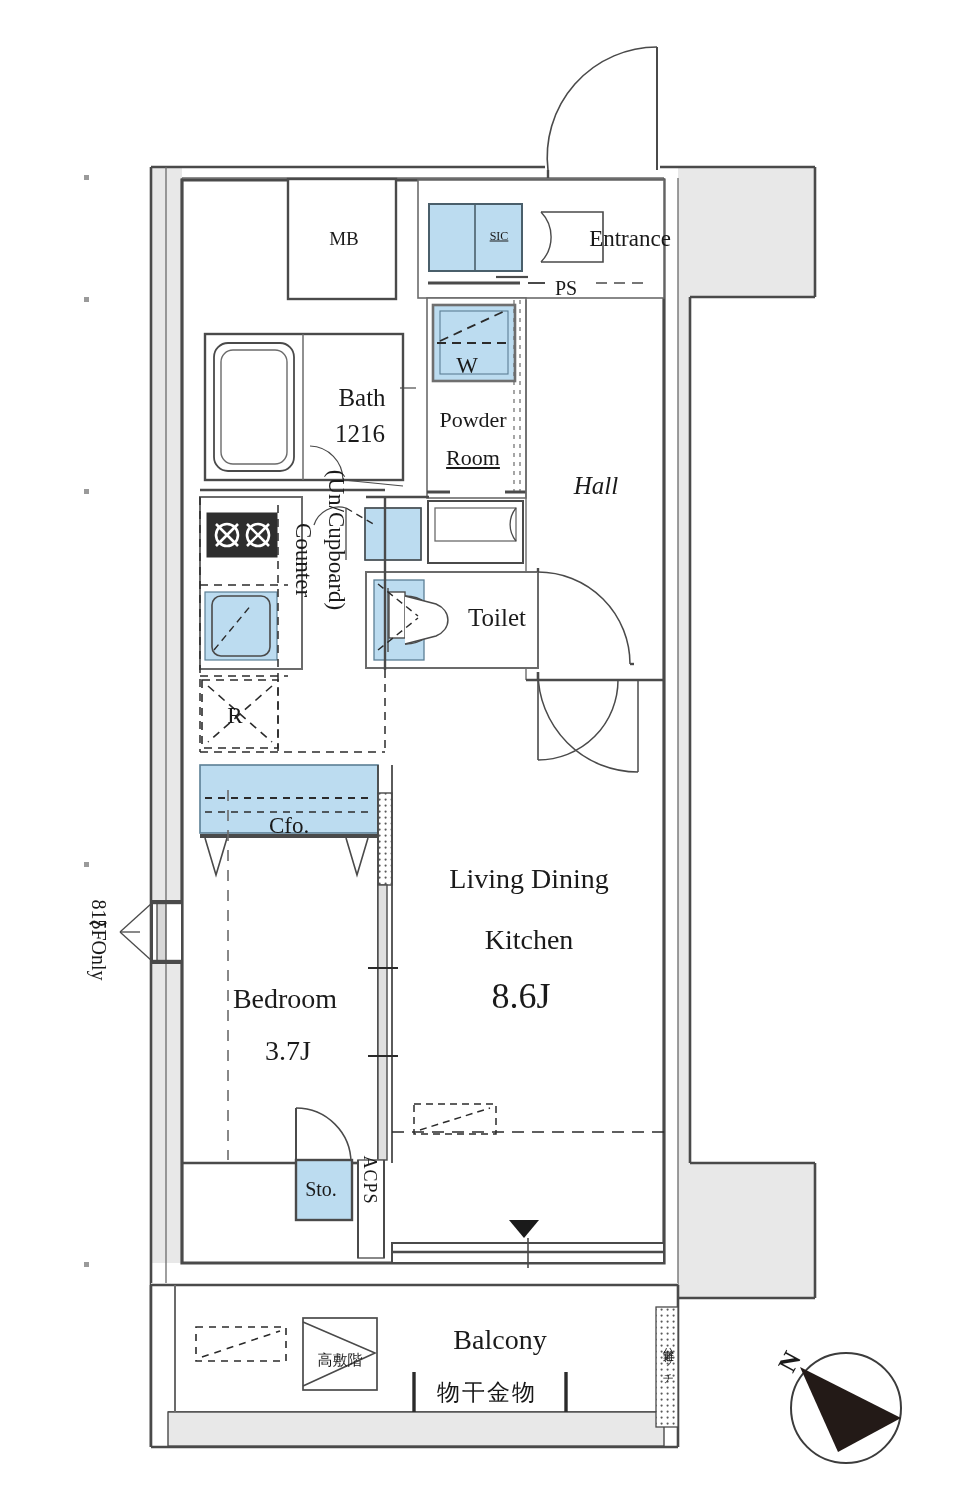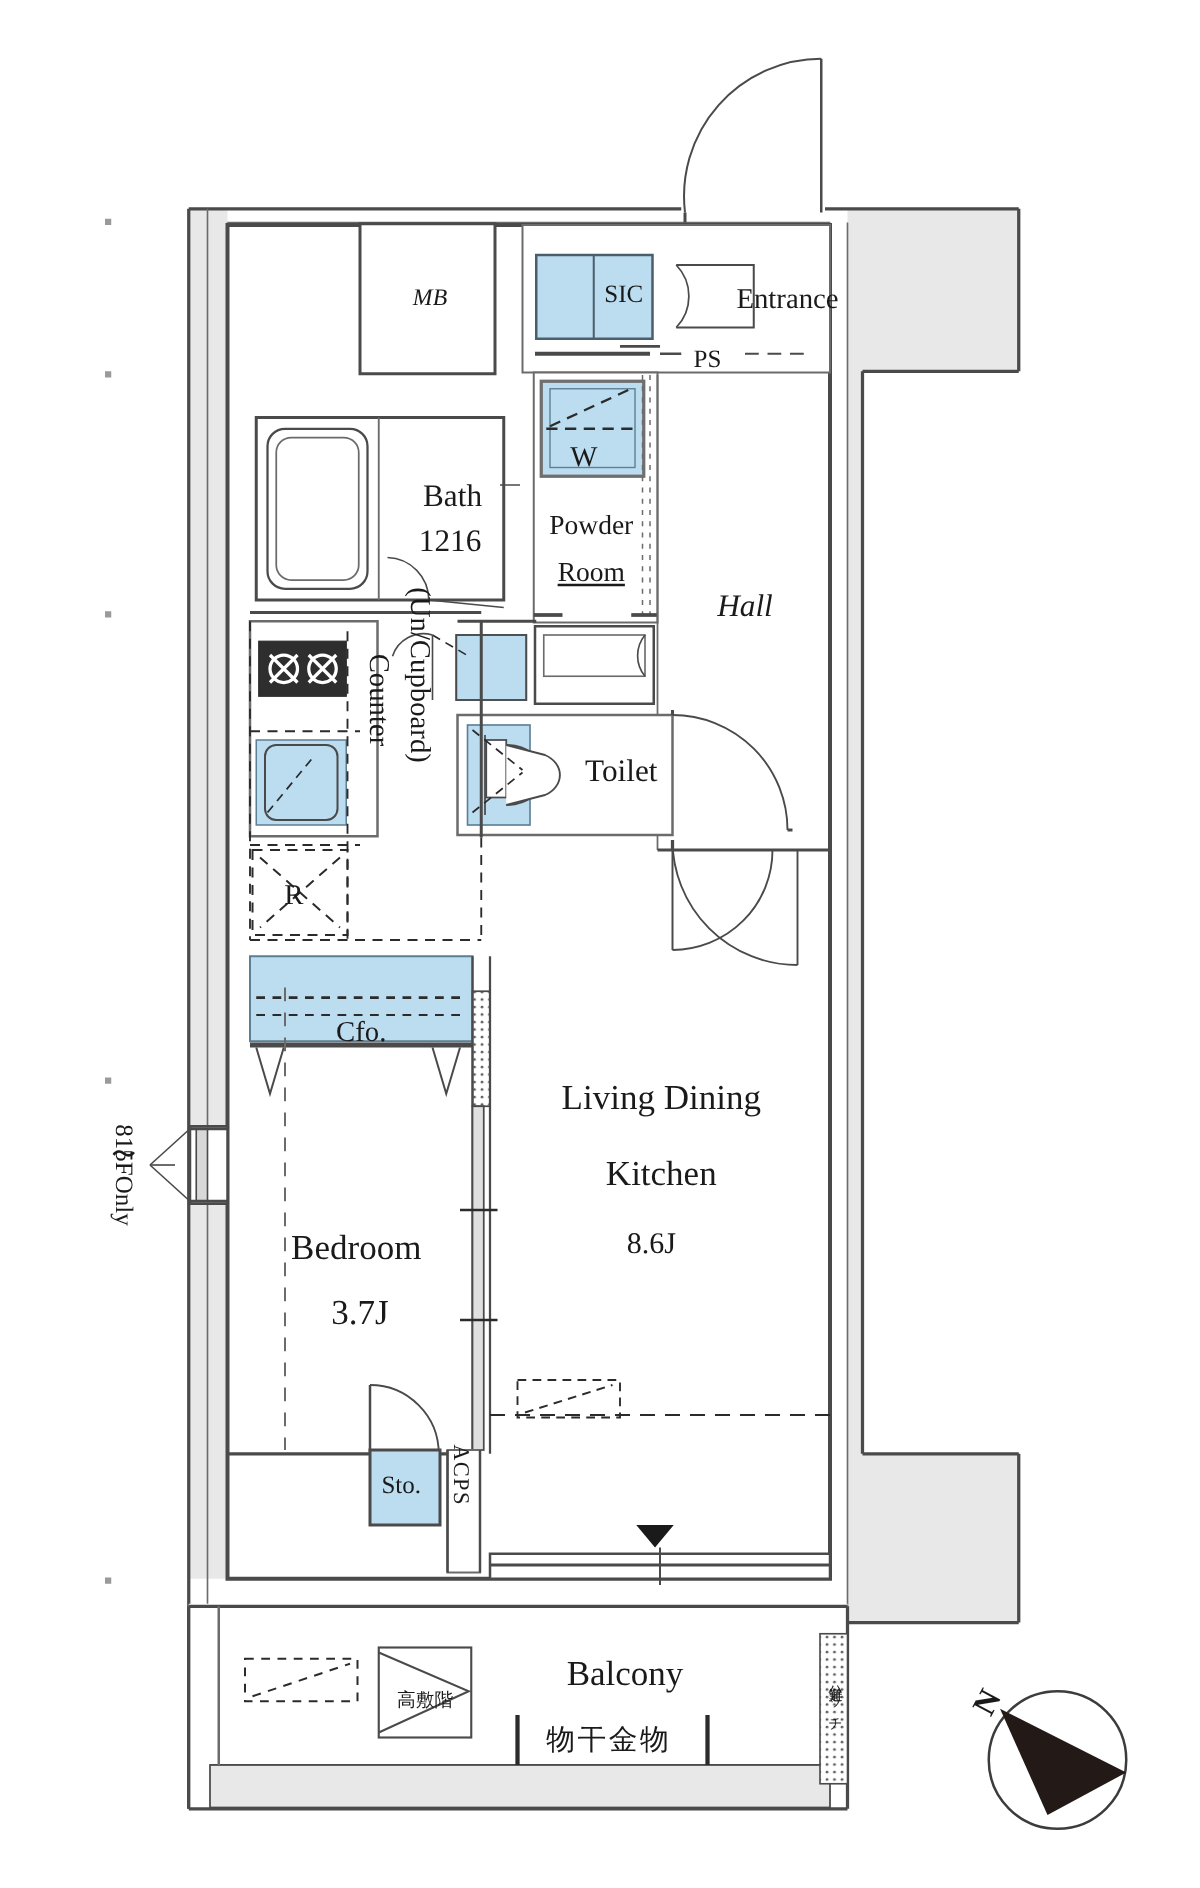--- a/index.html
+++ b/index.html
@@ -287,36 +287,36 @@
     <rect x="84" y="862" width="5" height="5"></rect>
     <rect x="84" y="1262" width="5" height="5"></rect>
   </g>
 
   <g>
     <circle cx="846" cy="1408" r="55" fill="#ffffff" stroke="#3c3c3c" stroke-width="2"></circle>
     <path d="M800,1367 L901,1418 L838,1452 Z" fill="#231a17"></path>
   </g>
 </svg>
 
-<div class="lbl ctr" style="left:344px;top:239px;font-size:19px;font-style:italic;">MB</div>
-<div class="lbl ctr" style="left:499px;top:236px;font-size:20px;">SIC</div>
+<div class="lbl ctr" style="left:344px;top:239px;font-size:19px;">MB</div>
+<div class="lbl ctr" style="left:499px;top:236px;font-size:12px;text-decoration:underline;">SIC</div>
 <div class="lbl ctr" style="left:630px;top:239px;font-size:23px;">Entrance</div>
 <div class="lbl ctr" style="left:566px;top:288px;font-size:20px;text-align:center;">PS</div>
 <div class="lbl ctr" style="left:467px;top:366px;font-size:23px;">W</div>
 <div class="lbl ctr" style="left:362px;top:398px;font-size:25px;">Bath</div>
 <div class="lbl ctr" style="left:360px;top:434px;font-size:25px;">1216</div>
 <div class="lbl ctr" style="left:473px;top:420px;font-size:22px;font-family:Liberation Serif, serif;">Powder</div>
 <div class="lbl ctr" style="left:473px;top:458px;font-size:22px;text-decoration:underline;">Room</div>
 <div class="lbl ctr" style="left:596px;top:486px;font-size:25px;font-style:italic;">Hall</div>
 <div class="lbl ctr" style="left:497px;top:618px;font-size:25px;">Toilet</div>
 <div class="lbl ctr" style="left:235px;top:716px;font-size:23px;">R</div>
 <div class="lbl ctr" style="left:289px;top:826px;font-size:23px;">Cfo.</div>
 <div class="lbl ctr" style="left:529px;top:879px;font-size:28px;">Living Dining</div>
 <div class="lbl ctr" style="left:529px;top:940px;font-size:28px;">Kitchen</div>
-<div class="lbl ctr" style="left:521px;top:996px;font-size:24px;">8.6J</div>
+<div class="lbl ctr" style="left:521px;top:996px;font-size:36px;">8.6J</div>
 <div class="lbl ctr" style="left:285px;top:999px;font-size:28px;">Bedroom</div>
 <div class="lbl ctr" style="left:288px;top:1051px;font-size:28px;">3.7J</div>
 <div class="lbl ctr" style="left:321px;top:1189px;font-size:20px;">Sto.</div>
 <div class="lbl ctr" style="left:500px;top:1340px;font-size:28px;">Balcony</div>
 
 <div class="lbl vtext ctr" style="left:303px;top:560px;font-size:23px;">Counter</div>
 <div class="lbl vtext ctr" style="left:336px;top:540px;font-size:23px;">(Un/Cupboard)</div>
 <div class="lbl vtext ctr" style="left:369px;top:1180px;font-size:18px;letter-spacing:1px;">ACPS</div>
 <div class="lbl vtext ctr" style="left:99px;top:940px;font-size:20px;">8〜15FOnly</div>
 <div class="lbl vtext ctr jp" style="left:667px;top:1360px;font-size:11px;">避難ハッチ</div>

